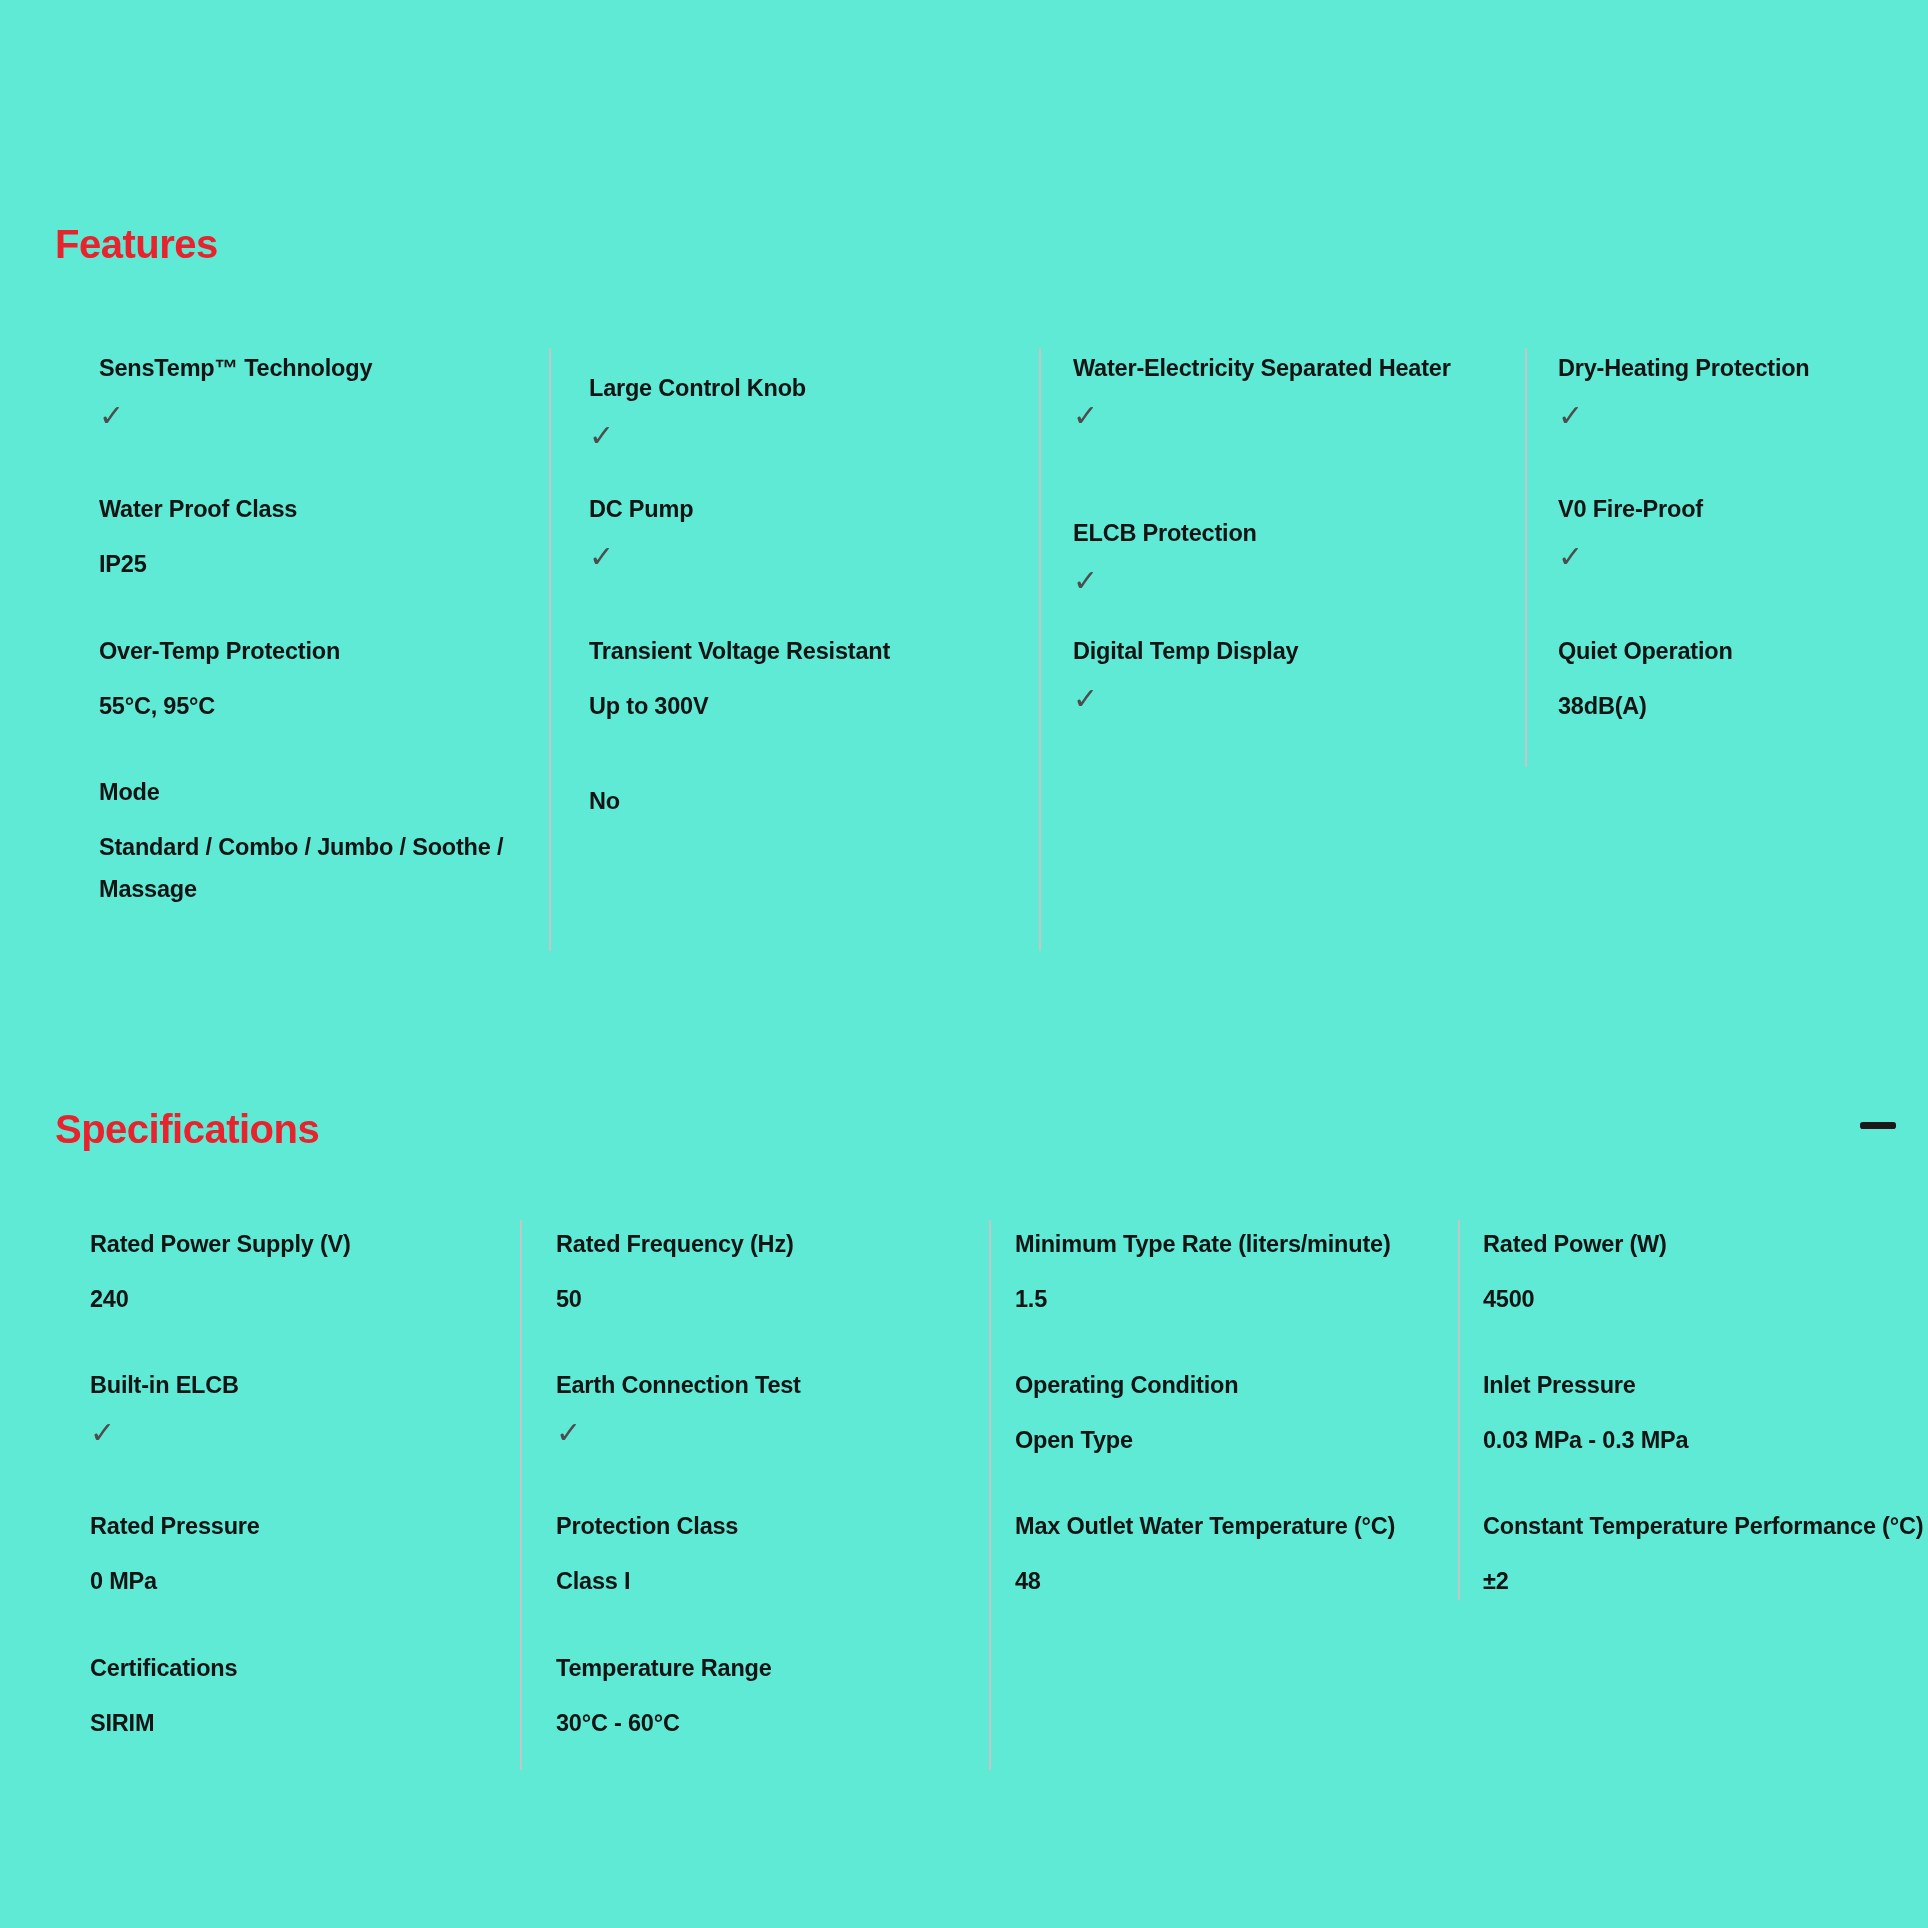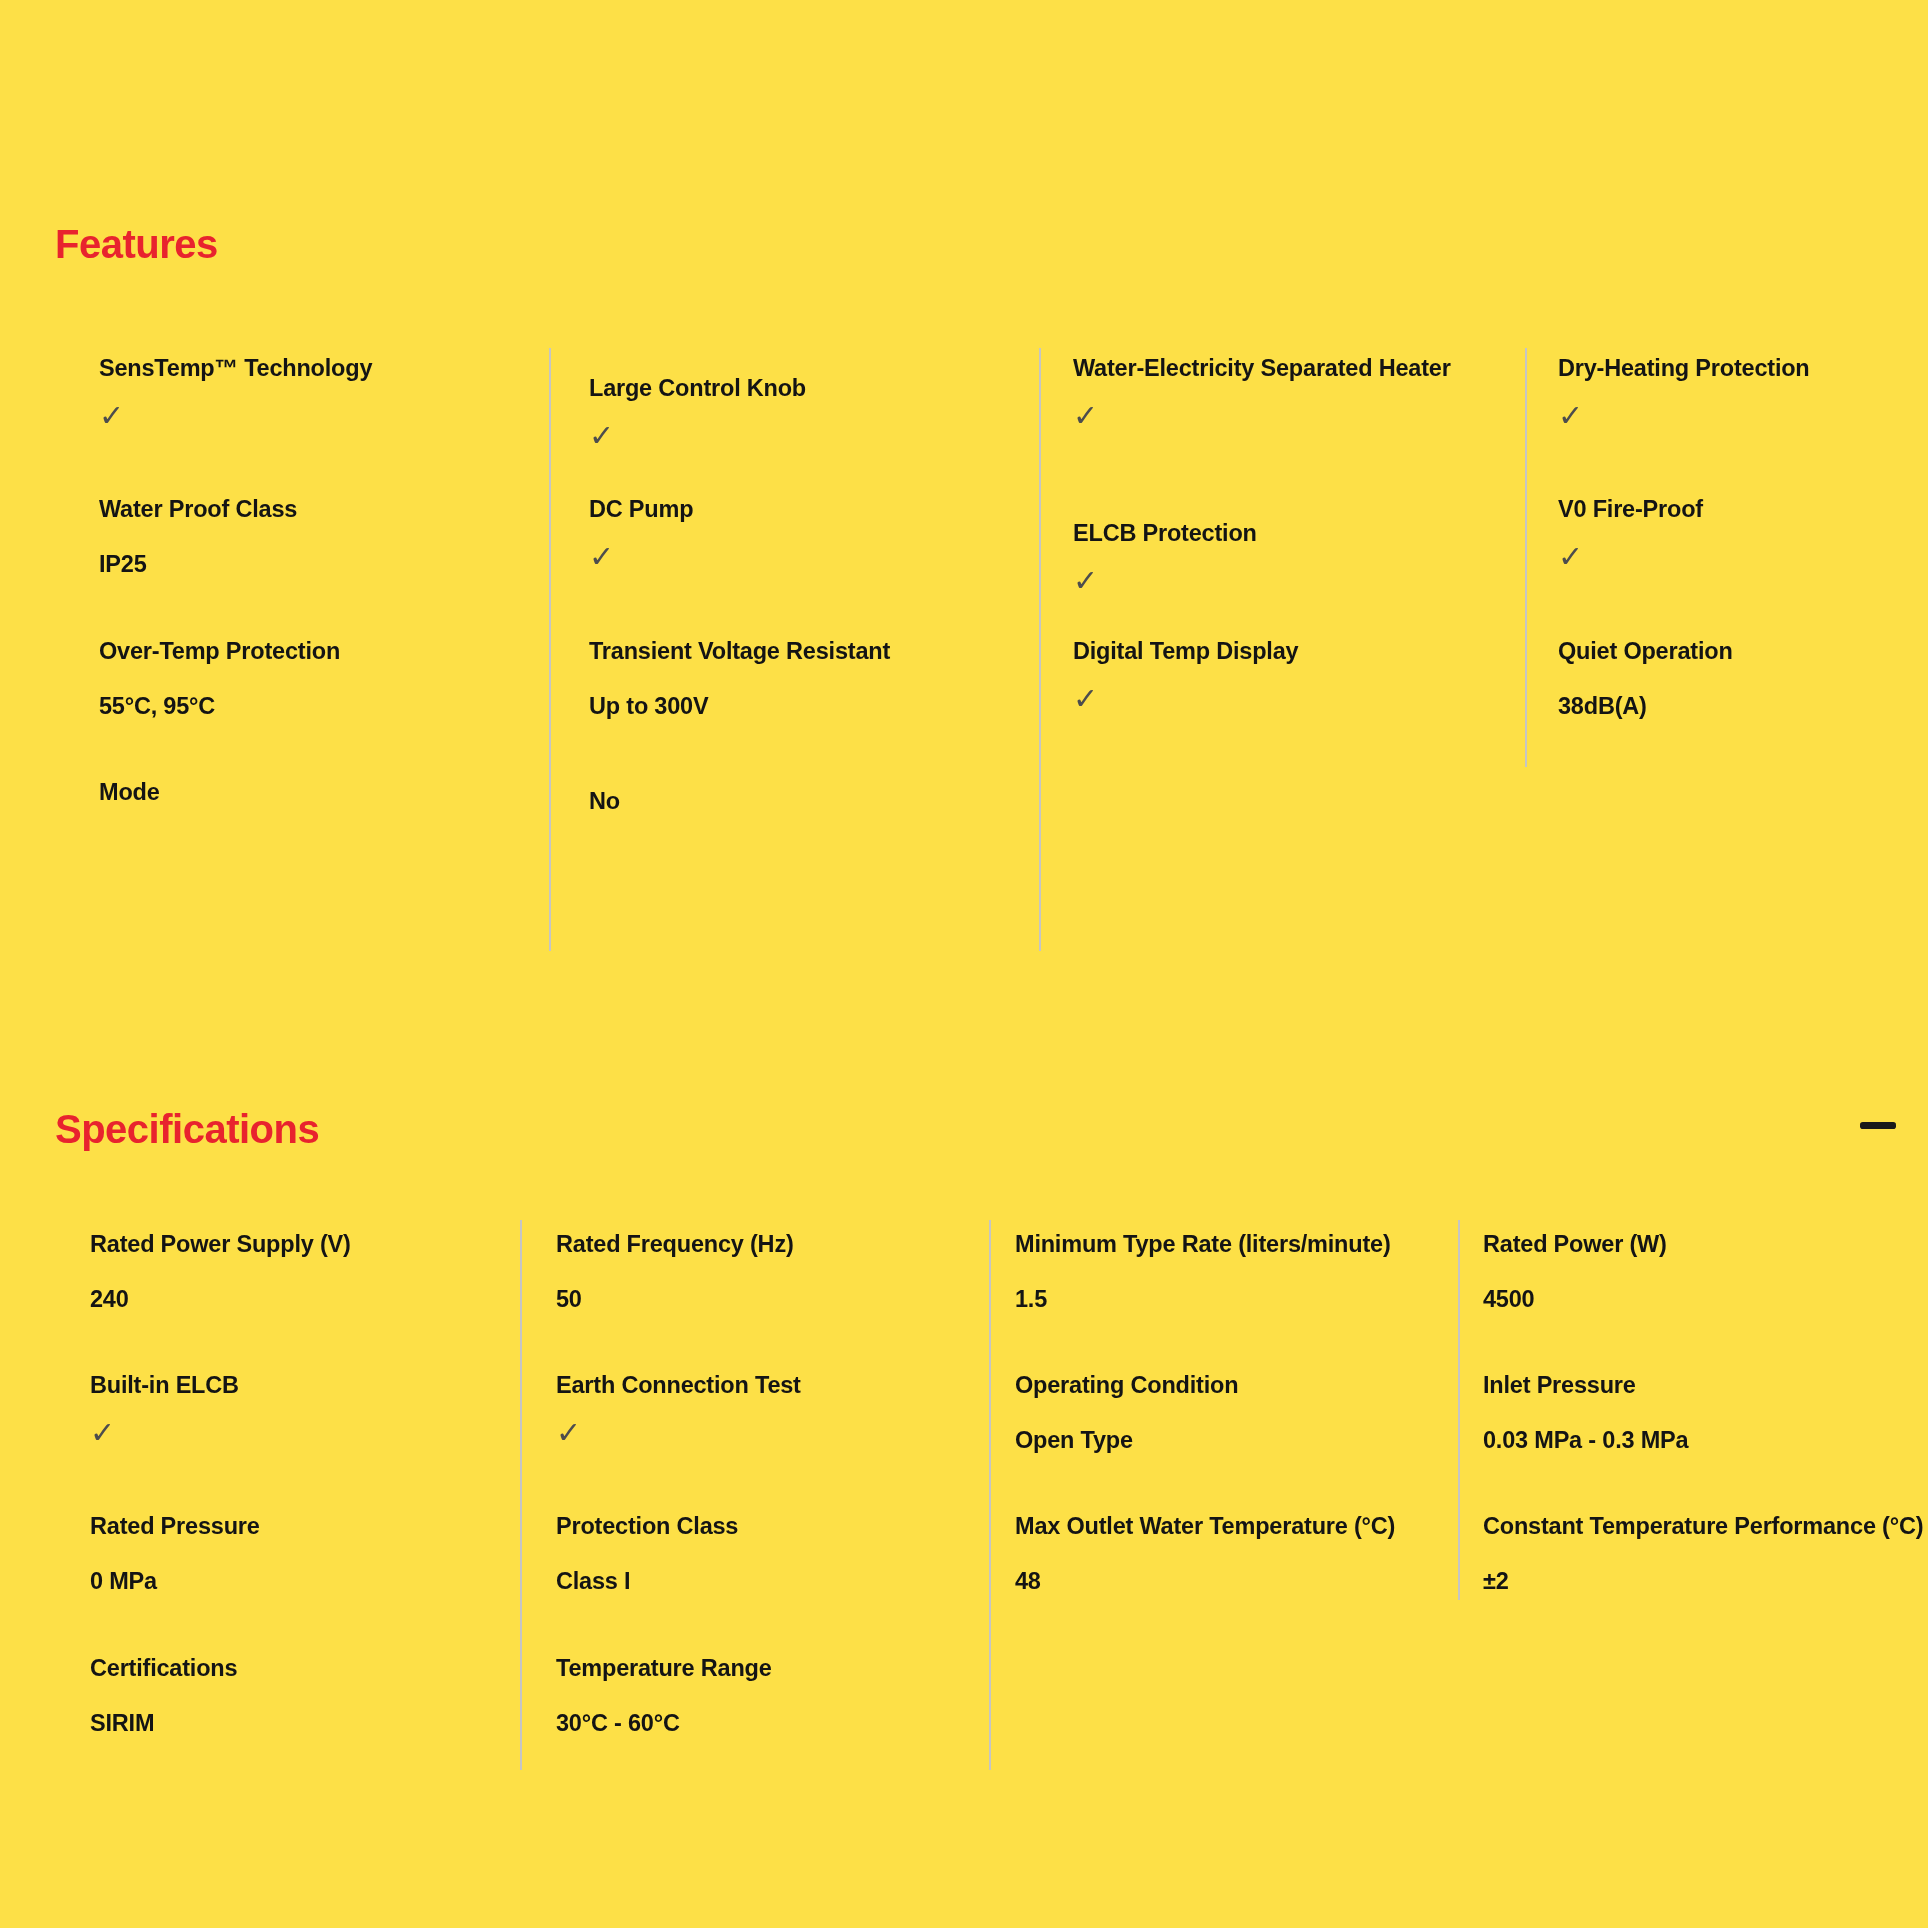--- a/index.html
+++ b/index.html
@@ -1,20 +1,20 @@
 <!DOCTYPE html>
 <html style="font-size:15px"><head>
 <meta charset="utf-8">
 <style>
   * { margin:0; padding:0; box-sizing:border-box; }
   html,body { background:#ffffff; }
   .page {
     position:relative;
     width:1928px; height:1928px;
-    background:#fde047;
+    background:#5eead4;
     font-family:"Liberation Sans", sans-serif;
     color:#1a1a1a;
     overflow:hidden;
   }
   .section-title {
     position:absolute;
     left:55px;
     font-size:40px;
     font-weight:bold;
     letter-spacing:-0.5px;
@@ -78,20 +78,21 @@
       <div class="item" style="left:99px; top:494px;">
         <div class="label">Water Proof Class</div>
         <div class="value">IP25</div>
       </div>
       <div class="item" style="left:99px; top:636px;">
         <div class="label">Over-Temp Protection</div>
         <div class="value">55°C, 95°C</div>
       </div>
       <div class="item" style="left:99px; top:777px;">
         <div class="label">Mode</div>
+        <div class="value">Standard / Combo / Jumbo / Soothe / Massage</div>
       </div>
     </div>
 
     <div>
       <div class="item" style="left:589px; top:353px;margin-top:20px;">
         <div class="label">Large Control Knob</div>
         <div class="value check">✓</div>
       </div>
       <div class="item" style="left:589px; top:494px;">
         <div class="label">DC Pump</div>

